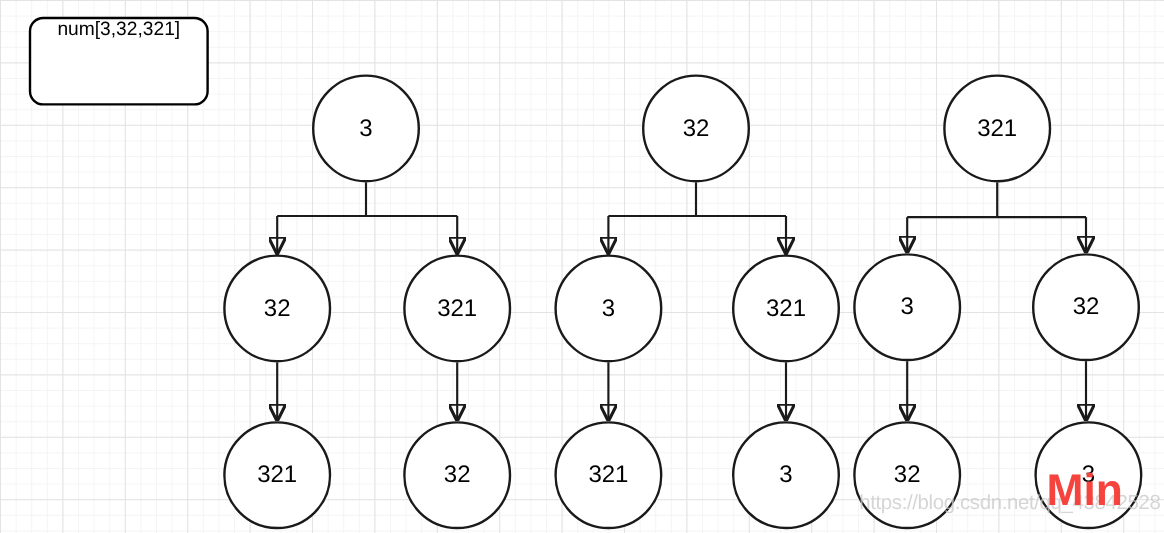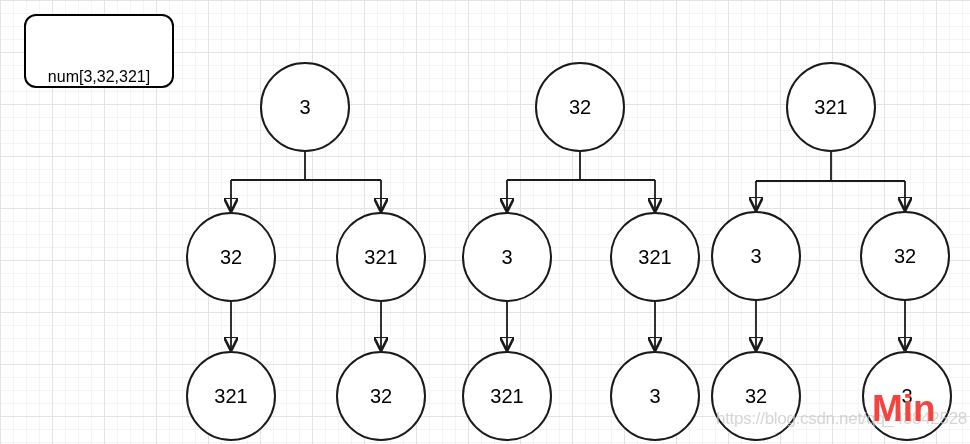--- a/index.html
+++ b/index.html
@@ -20,21 +20,21 @@
   }
 
   .num-box {
     position: absolute;
     left: 24px; top: 14px;
     width: 150px; height: 74px;
     box-sizing: border-box;
     border: 2px solid #000;
     border-radius: 12px;
     background: #ffffff;
-    display: flex; align-items: flex-end; justify-content: center;
+    display: flex; align-items: flex-start; justify-content: center;
     font-size: 16px; color: #000;
   }
 
   .caption {
     position: absolute;
     left: 26px; top: 105px;
     font-size: 21px; color: #000;
     letter-spacing: 1px;
     white-space: nowrap;
   }

